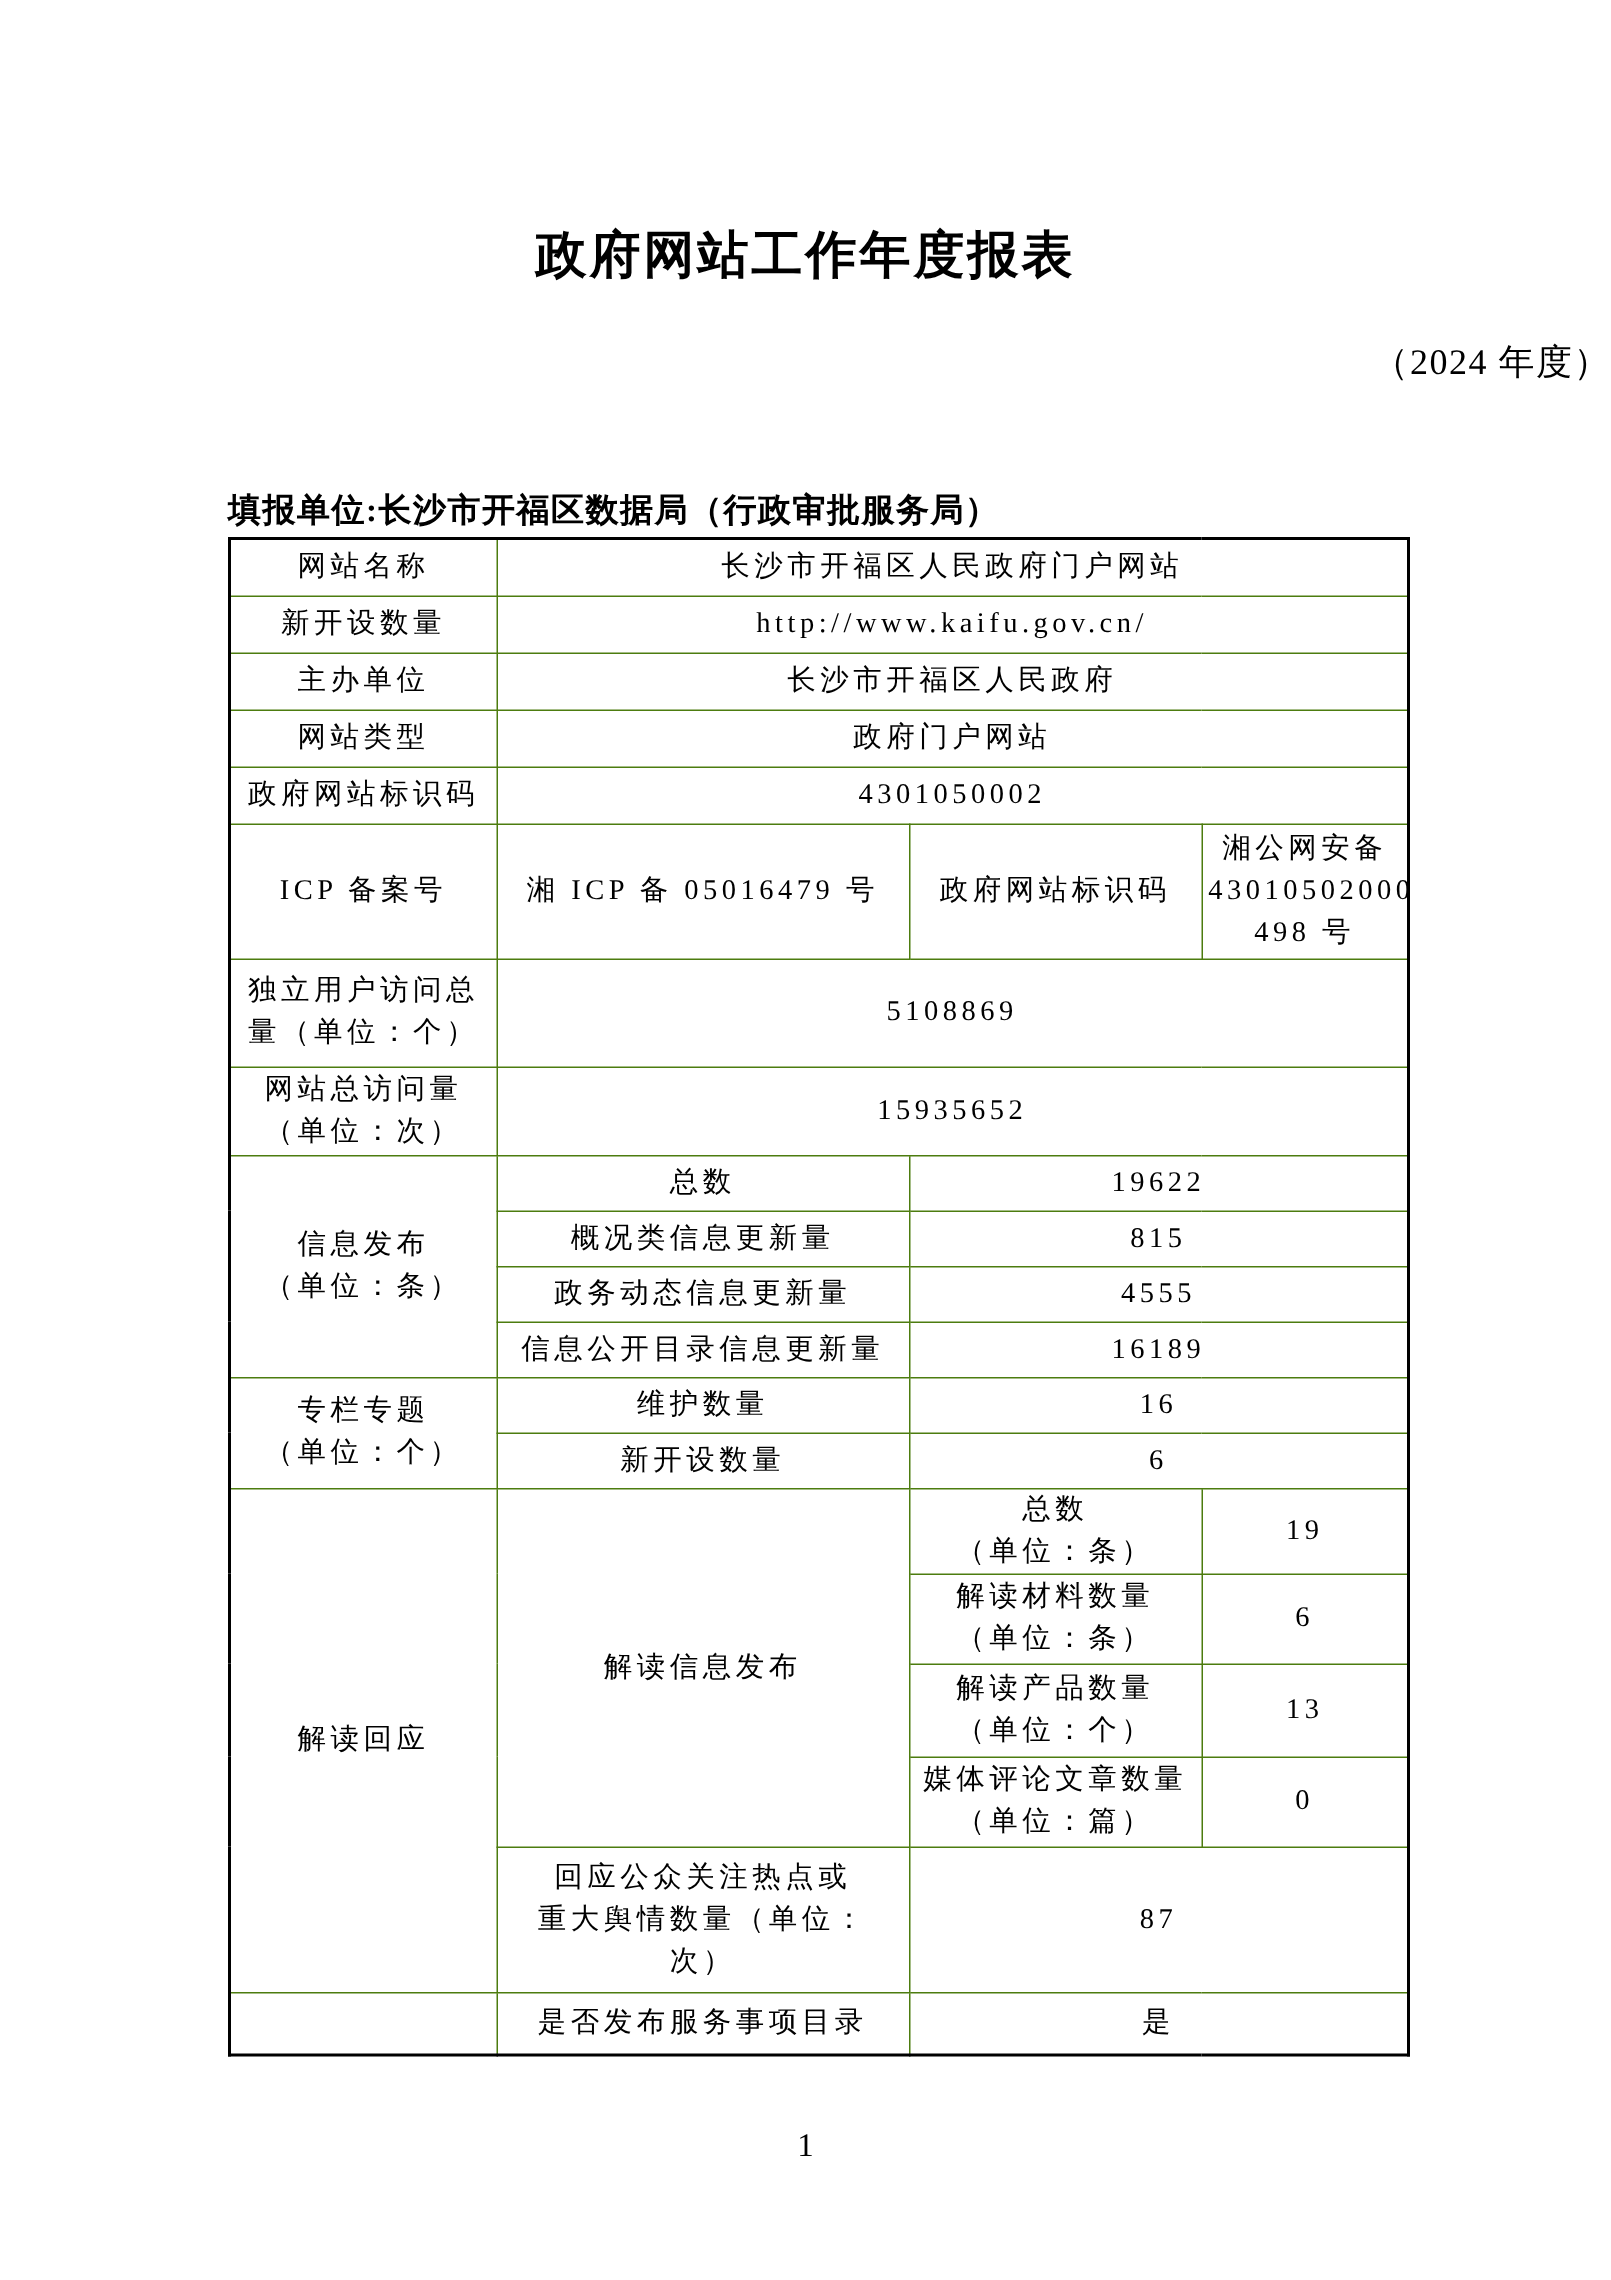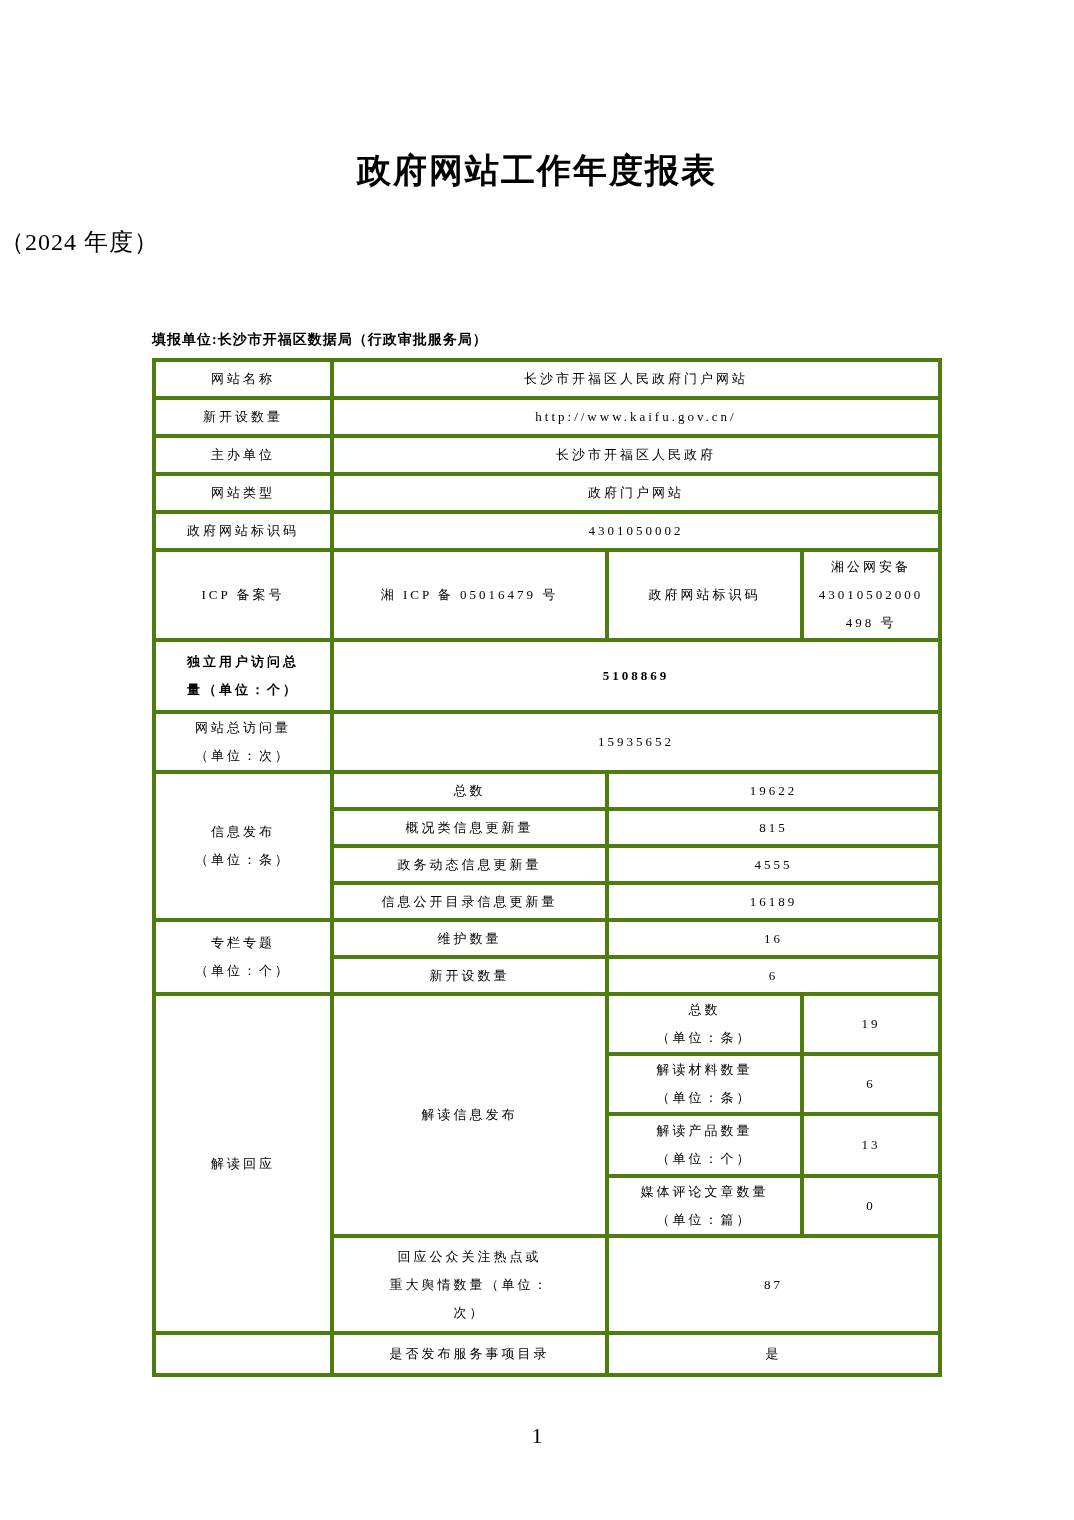--- a/index.html
+++ b/index.html
@@ -13,54 +13,54 @@
     margin:148px 0 0 0;
     text-align:center;
     font-family:"Liberation Sans","DejaVu Sans",sans-serif;
     font-weight:bold;
     font-size:34px;
     line-height:44px;
     letter-spacing:2px;
   }
   .doc-subtitle{
     margin-top:35px;
-    text-align:left;
+    text-align:right;
     font-size:24px;
     line-height:30px;
     letter-spacing:1px;
   }
   .unit-line{
     margin:72px 0 7px 152px;
-    font-size:14px;
+    font-size:22px;
     line-height:22px;
     font-weight:bold;
     letter-spacing:1px;
   }
   table.report{
     margin-left:152px;
     width:786px;
     border-collapse:collapse;
     table-layout:fixed;
     border:2px solid #000;
   }
   table.report td{
-    border:4px solid #4d7c0f;
+    border:1px solid #4d7c0f;
     text-align:center;
     vertical-align:middle;
-    font-size:13px;
+    font-size:19px;
     line-height:28px;
     letter-spacing:3px;
     padding:0 4px;
     white-space:pre-line;
     overflow:hidden;
   }
   td.lab{letter-spacing:4px;}
   tr.h38{height:38px;}
   tr.h90{height:90px;}
-  tr.h72{height:72px;font-weight:bold;}
+  tr.h72{height:72px;}
   tr.h59{height:59px;}
   tr.h37{height:37px;}
   tr.h56{height:56px;}
   tr.h60{height:60px;}
   tr.h62{height:62px;}
   tr.h97{height:97px;}
   tr.h42{height:42px;}
   .page-number{
     margin-top:46px;
     text-align:center;

